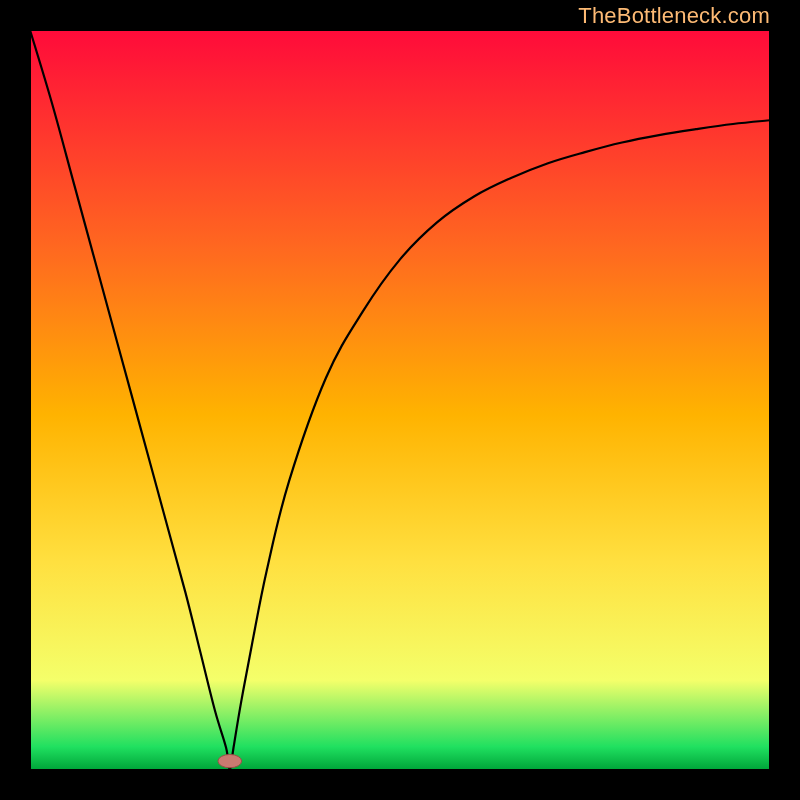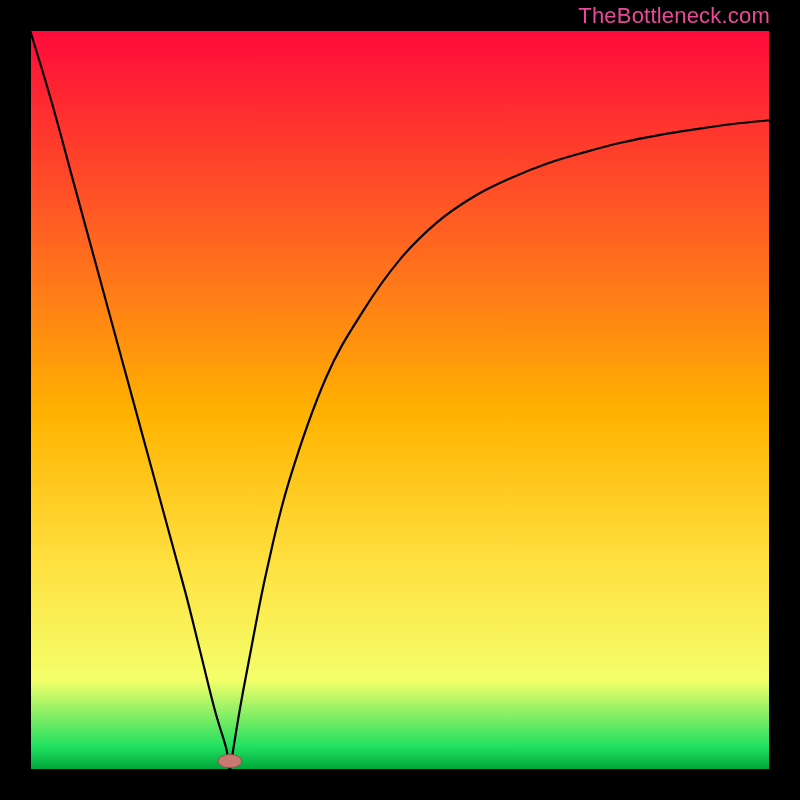--- a/index.html
+++ b/index.html
@@ -19,21 +19,21 @@
   }
   .plot {
     position: absolute;
     border: 1px solid #000;
     box-sizing: border-box;
   }
   .watermark {
     position: absolute;
     font-size: 22px;
     font-weight: 500;
-    color: #ec4899;
+    color: #fdba74;
     letter-spacing: 0.2px;
   }
   svg.curve {
     position: absolute;
     left: 0; top: 0;
     pointer-events: none;
   }
 </style>
 </head>
 <body>

